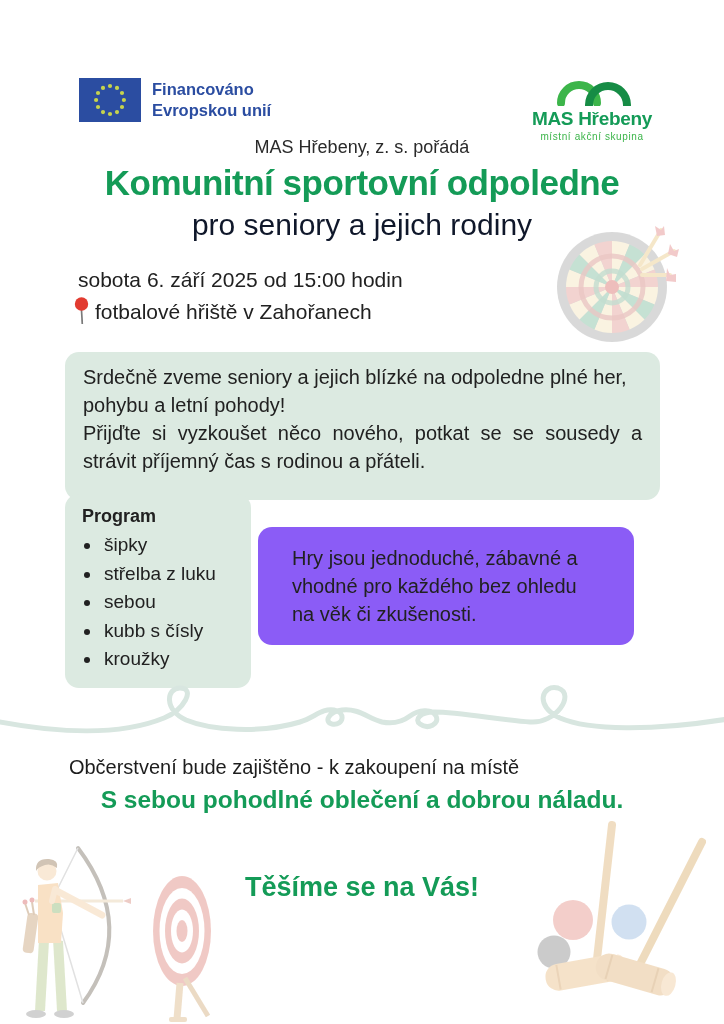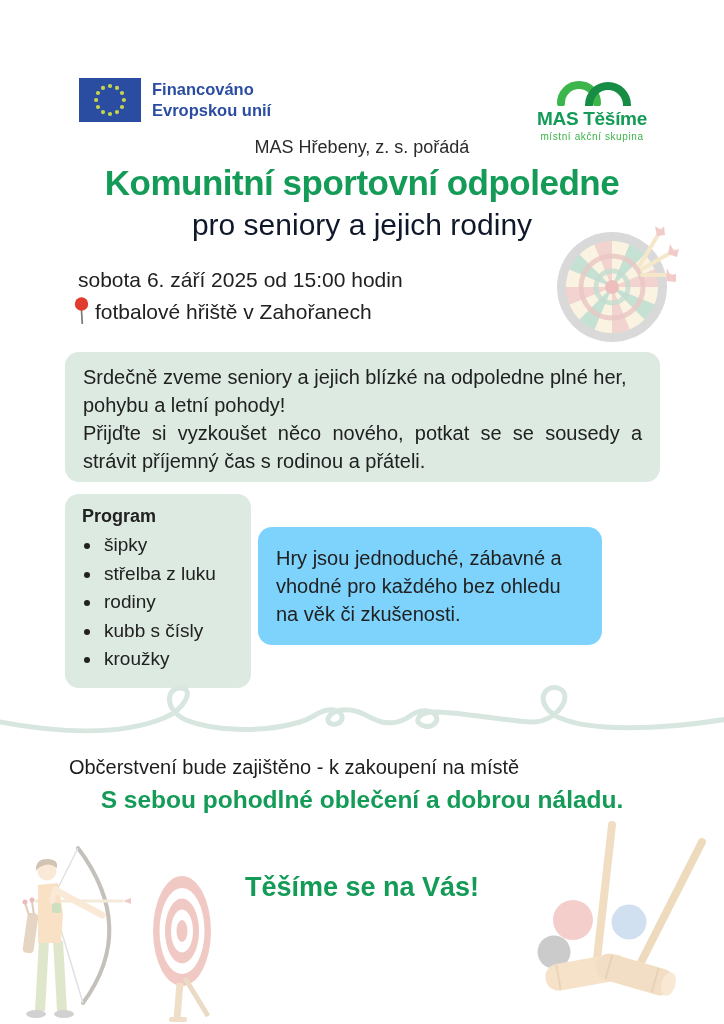--- a/index.html
+++ b/index.html
@@ -21,28 +21,28 @@
 
   
   .organizer{left:0;top:137px;width:724px;text-align:center;font-size:18px;color:#2a2a2a;}
   .title{left:0;top:163px;width:724px;text-align:center;font-size:35px;font-weight:700;color:#149b57;letter-spacing:-0.5px;}
   .subtitle{left:0;top:208px;width:724px;text-align:center;font-size:30px;color:#0f172a;}
   .date-line{left:78px;top:268px;font-size:21px;}
   .loc-line{left:74px;top:297px;font-size:21px;display:flex;align-items:center;gap:6px;}
 
   
   .box{border-radius:14px;background:#dceae1;}
-  .invite-box{left:65px;top:352px;width:559px;padding:11px 18px 7px 18px;font-size:20px;line-height:1.4;}
+  .invite-box{left:65px;top:352px;width:559px;padding:11px 18px 25px 18px;font-size:20px;line-height:1.4;}
   .invite-box p{margin:0;}
   .invite-box p.justify{text-align:justify;}
   .program-box{left:65px;top:494px;width:154px;padding:12px 15px 14px 17px;}
   .program-heading{font-weight:700;font-size:18px;margin:0 0 4px 0;}
   .program-box ul{margin:0;padding-left:20px;font-size:19px;line-height:1.5;}
   .program-box li{padding-left:2px;}
-  .note-box{left:258px;top:527px;width:308px;background:#7dd3fc;padding:17px 18px;font-size:20px;line-height:1.4;}
+  .note-box{left:258px;top:527px;width:308px;background:#8b5cf6;padding:17px 34px;font-size:20px;line-height:1.4;}
 
   
   .squiggle{left:0;top:684px;}
   .refreshments{left:0;top:756px;width:588px;text-align:center;font-size:20px;color:#1d1d1d;}
   .bring{left:0;top:786px;width:724px;text-align:center;font-size:24.5px;font-weight:700;color:#149b57;}
   .closing{left:0;top:872px;width:724px;text-align:center;font-size:27px;font-weight:700;color:#149b57;}
 
   .dartboard-wrap{left:540px;top:213px;}
   .archer-wrap{left:5px;top:823px;}
   .croquet-wrap{left:500px;top:820px;}
@@ -73,21 +73,21 @@
     <div>Financováno</div>
     <div>Evropskou unií</div>
   </div>
 </div>
 
 <div class="abs mas-logo">
   <svg width="122" height="34" viewBox="0 0 122 34">
     <path d="M30 31 A18 18 0 0 1 66 31" fill="none" stroke="#3cb54a" stroke-width="8" stroke-linecap="round"></path>
     <path d="M58 33 A19 19 0 0 1 96 33" fill="none" stroke="#168c45" stroke-width="8" stroke-linecap="round"></path>
   </svg>
-  <div class="mas-name">MAS Těšíme</div>
+  <div class="mas-name">MAS Hřebeny</div>
   <div class="mas-tagline">místní akční skupina</div>
 </div>
 
 <div class="abs organizer">MAS Hřebeny, z. s. pořádá</div>
 <div class="abs title">Komunitní sportovní odpoledne</div>
 <div class="abs subtitle">pro seniory a jejich rodiny</div>
 
 <div class="abs date-line">sobota 6. září 2025 od 15:00 hodin</div>
 <div class="abs loc-line">
   <svg width="15" height="30" viewBox="0 0 15 30">
@@ -137,21 +137,21 @@
 <div class="abs box invite-box">
   <p>Srdečně zveme seniory a jejich blízké na odpoledne plné her, pohybu a letní pohody!</p>
   <p class="justify">Přijďte si vyzkoušet něco nového, potkat se se sousedy a strávit příjemný čas s rodinou a přáteli.</p>
 </div>
 
 <div class="abs box program-box">
   <p class="program-heading">Program</p>
   <ul>
     <li>šipky</li>
     <li>střelba z luku</li>
-    <li>rodiny</li>
+    <li>sebou</li>
     <li>kubb s čísly</li>
     <li>kroužky</li>
   </ul>
 </div>
 
 <div class="abs box note-box">Hry jsou jednoduché, zábavné a vhodné pro každého bez ohledu na věk či zkušenosti.</div>
 
 <div class="abs squiggle">
   <svg width="724" height="70" viewBox="0 0 724 70" fill="none">
     <path d="M-10 36 C60 50,120 52,164 34 C184 26,196 4,180 4 C166 4,164 26,186 36 C210 46,260 50,300 38

